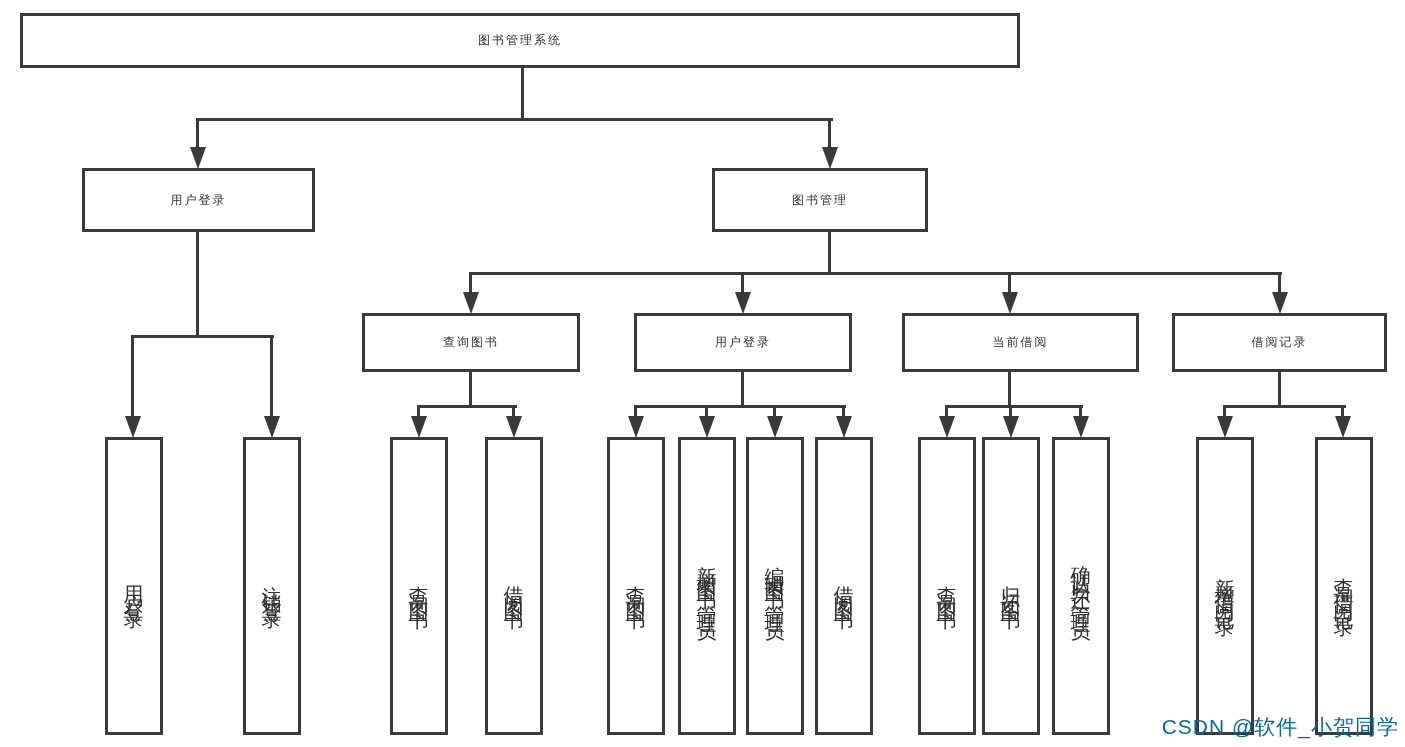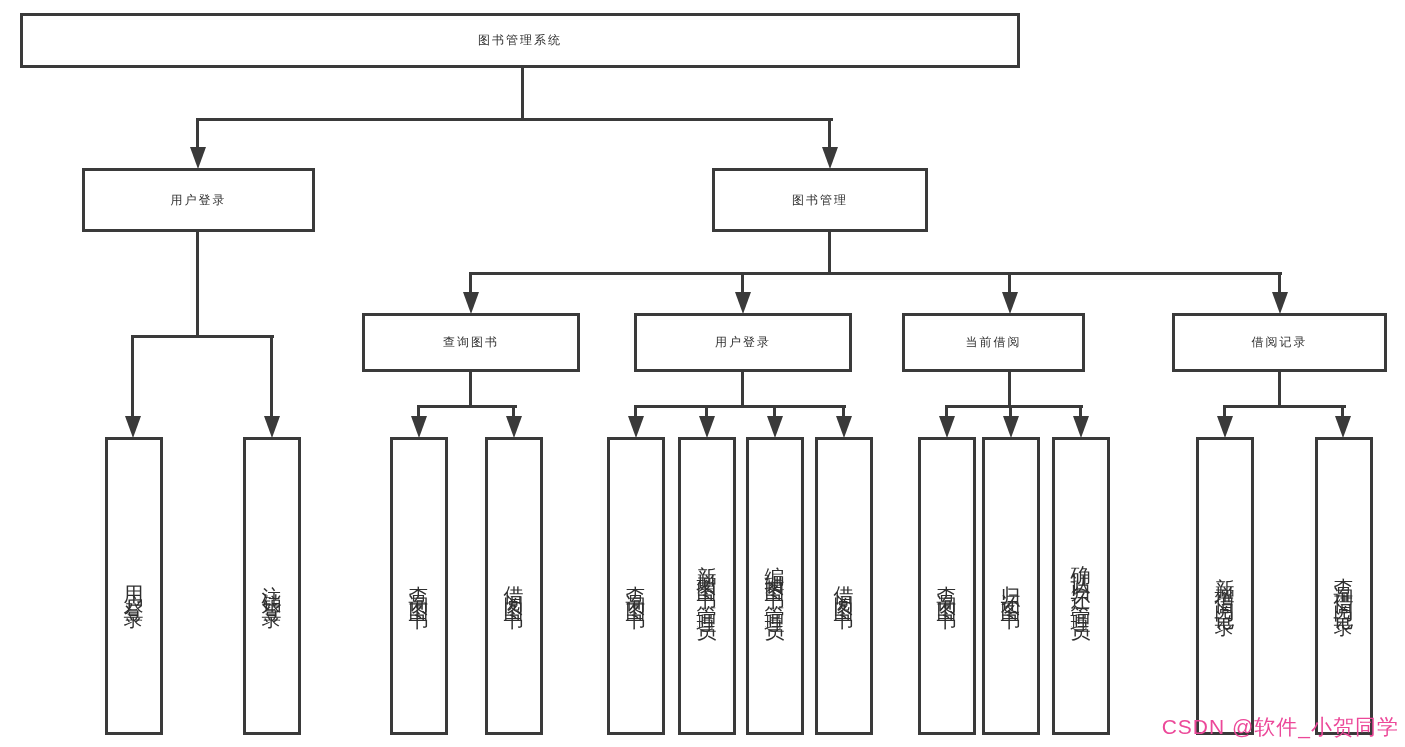--- a/index.html
+++ b/index.html
@@ -43,21 +43,21 @@
   .arrow{
     position:absolute;width:0;height:0;
     border-left:8px solid transparent;
     border-right:8px solid transparent;
     border-top:22px solid #3a3a3a;
   }
   #watermark{
     position:absolute;
     right:6px;bottom:6px;
     font-size:21px;
-    color:#ec4899;
+    color:#0369a1;
     letter-spacing:1px;
     z-index:5;
   }
 </style>
 </head>
 <body>
 
 <div id="canvas">
 
   <div class="hbox" style="left:20px;top:13px;width:1000px;height:55px;">图书管理系统</div>
@@ -85,21 +85,21 @@
   <div class="arrow" style="left:463px;top:292px;"></div>
   <div class="vline" style="left:741px;top:272px;height:22px;"></div>
   <div class="arrow" style="left:735px;top:292px;"></div>
   <div class="vline" style="left:1008px;top:272px;height:22px;"></div>
   <div class="arrow" style="left:1002px;top:292px;"></div>
   <div class="vline" style="left:1278px;top:272px;height:22px;"></div>
   <div class="arrow" style="left:1272px;top:292px;"></div>
 
   <div class="hbox" style="left:362px;top:313px;width:218px;height:59px;">查询图书</div>
   <div class="hbox" style="left:634px;top:313px;width:218px;height:59px;">用户登录</div>
-  <div class="hbox" style="left:902px;top:313px;width:183px;height:59px;">当前借阅</div>
+  <div class="hbox" style="left:902px;top:313px;width:237px;height:59px;">当前借阅</div>
   <div class="hbox" style="left:1172px;top:313px;width:215px;height:59px;">借阅记录</div>
 
   <div class="vline" style="left:469px;top:370px;height:37px;"></div>
   <div class="hline" style="left:417px;top:405px;width:100px;"></div>
   <div class="vline" style="left:417px;top:405px;height:12px;"></div>
   <div class="arrow" style="left:411px;top:416px;"></div>
   <div class="vline" style="left:512px;top:405px;height:12px;"></div>
   <div class="arrow" style="left:506px;top:416px;"></div>
 
   <div class="vline" style="left:741px;top:370px;height:37px;"></div>

